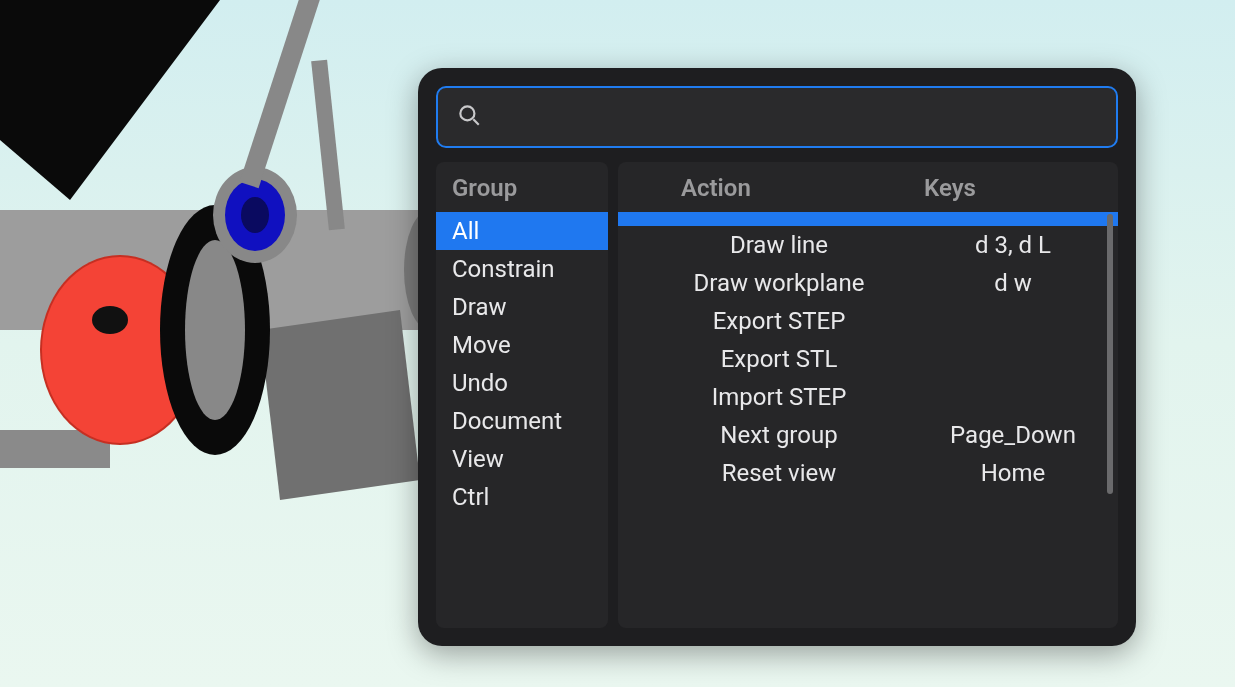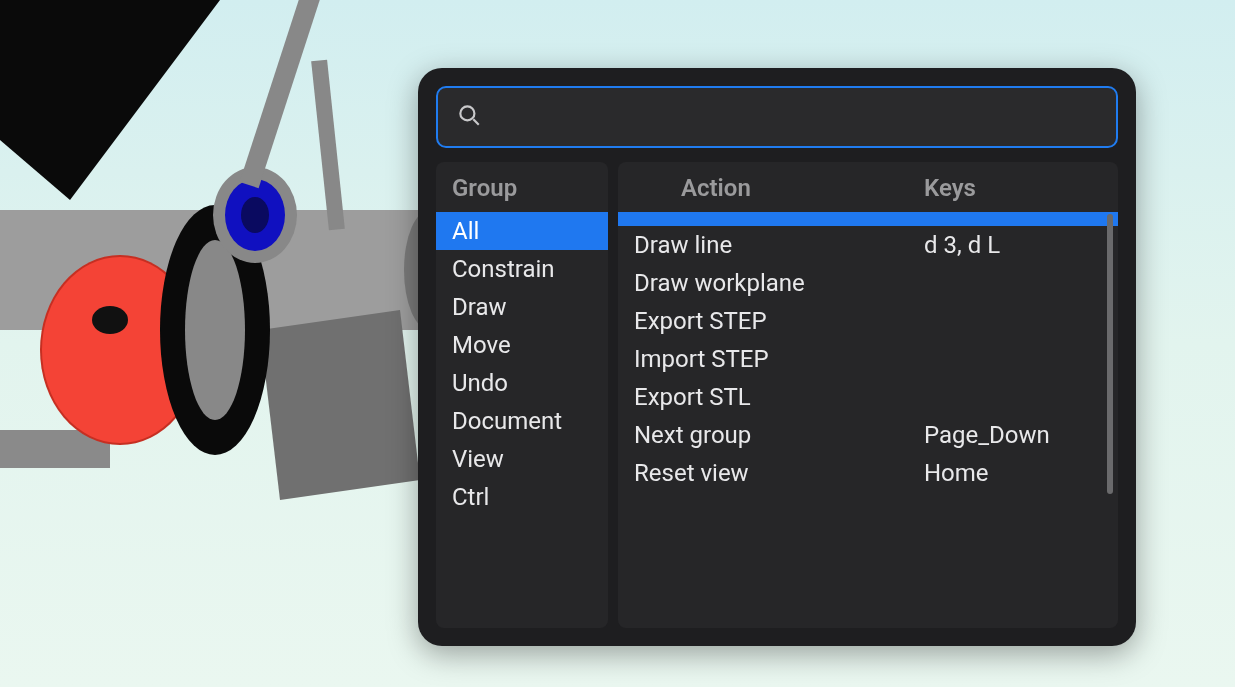--- a/index.html
+++ b/index.html
@@ -89,20 +89,21 @@
     overflow: hidden;
     font-size: 24px;
     line-height: 1.0;
   }
   .row {
     padding: 7px 16px;
     color: #e8e8ea;
     display: flex;
     align-items: center;
     cursor: pointer;
+    text-align: center;
   }
   .row.selected {
     background: #1f78f0;
     color: #ffffff;
   }
   .row .col-action { flex: 1; }
   .row .col-keys   { width: 178px; flex: none; }
 
   
   .scroll-indicator {
@@ -195,31 +196,32 @@
       </div>
       <div class="list" id="action-list">
           <div class="row selected">
           </div>
           <div class="row">
             <span class="col-action">Draw line</span>
             <span class="col-keys">d 3, d L</span>
           </div>
           <div class="row">
             <span class="col-action">Draw workplane</span>
+            <span class="col-keys">d w</span>
           </div>
           <div class="row">
             <span class="col-action">Export STEP</span>
             <span class="col-keys"></span>
           </div>
           <div class="row">
+            <span class="col-action">Export STL</span>
+            <span class="col-keys"></span>
+          </div>
+          <div class="row">
             <span class="col-action">Import STEP</span>
-            <span class="col-keys"></span>
-          </div>
-          <div class="row">
-            <span class="col-action">Export STL</span>
             <span class="col-keys"></span>
           </div>
           <div class="row">
             <span class="col-action">Next group</span>
             <span class="col-keys">Page_Down</span>
           </div>
           <div class="row">
             <span class="col-action">Reset view</span>
             <span class="col-keys">Home</span>
           </div>

